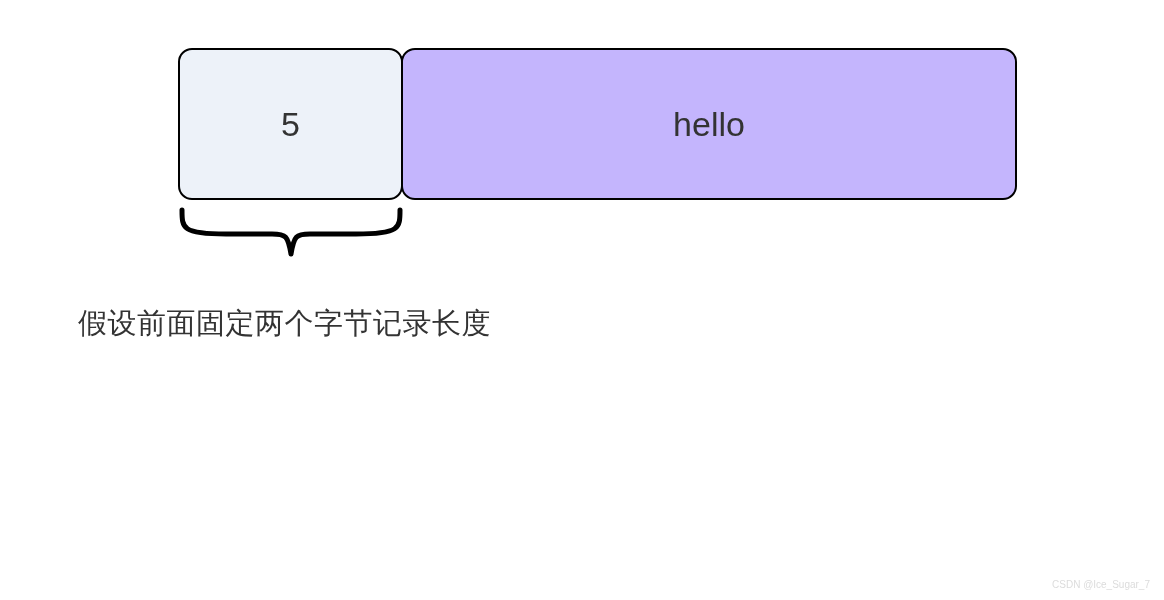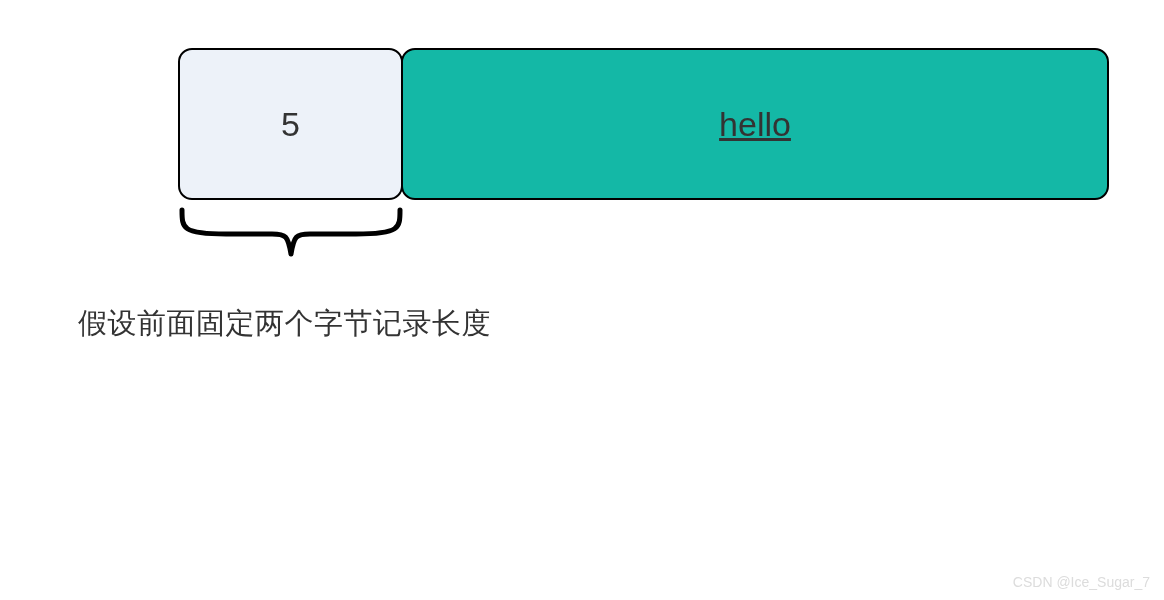--- a/index.html
+++ b/index.html
@@ -28,50 +28,49 @@
       background: #edf2f9;
       border: 2.5px solid #000000;
       border-radius: 14px;
       display: flex;
       align-items: center;
       justify-content: center;
       font-size: 34px;
       color: #333333;
     }
     .box-large {
-      width: 708px;
+      width: 616px;
       height: 152px;
-      background: #14b8a6;
+      background: #c4b5fd;
       border: 2.5px solid #000000;
       border-radius: 14px;
       display: flex;
       align-items: center;
       justify-content: center;
       font-size: 34px;
       color: #333333;
       margin-left: -2px;
-      text-decoration: underline;
     }
     .brace-svg {
       margin-top: 4px;
       margin-left: -2px;
     }
     .caption {
       position: absolute;
       top: 304px;
       left: 78px;
       font-size: 29px;
       color: #333333;
       letter-spacing: 0.5px;
     }
     .watermark {
       position: absolute;
       bottom: 10px;
       right: 14px;
-      font-size: 14px;
+      font-size: 10px;
       color: #dcdcdc;
       font-family: Arial, sans-serif;
     }
   </style>
 </head>
 <body>
 
 <div class="diagram-container">
   <div class="boxes-row">
     <div class="box-small">

